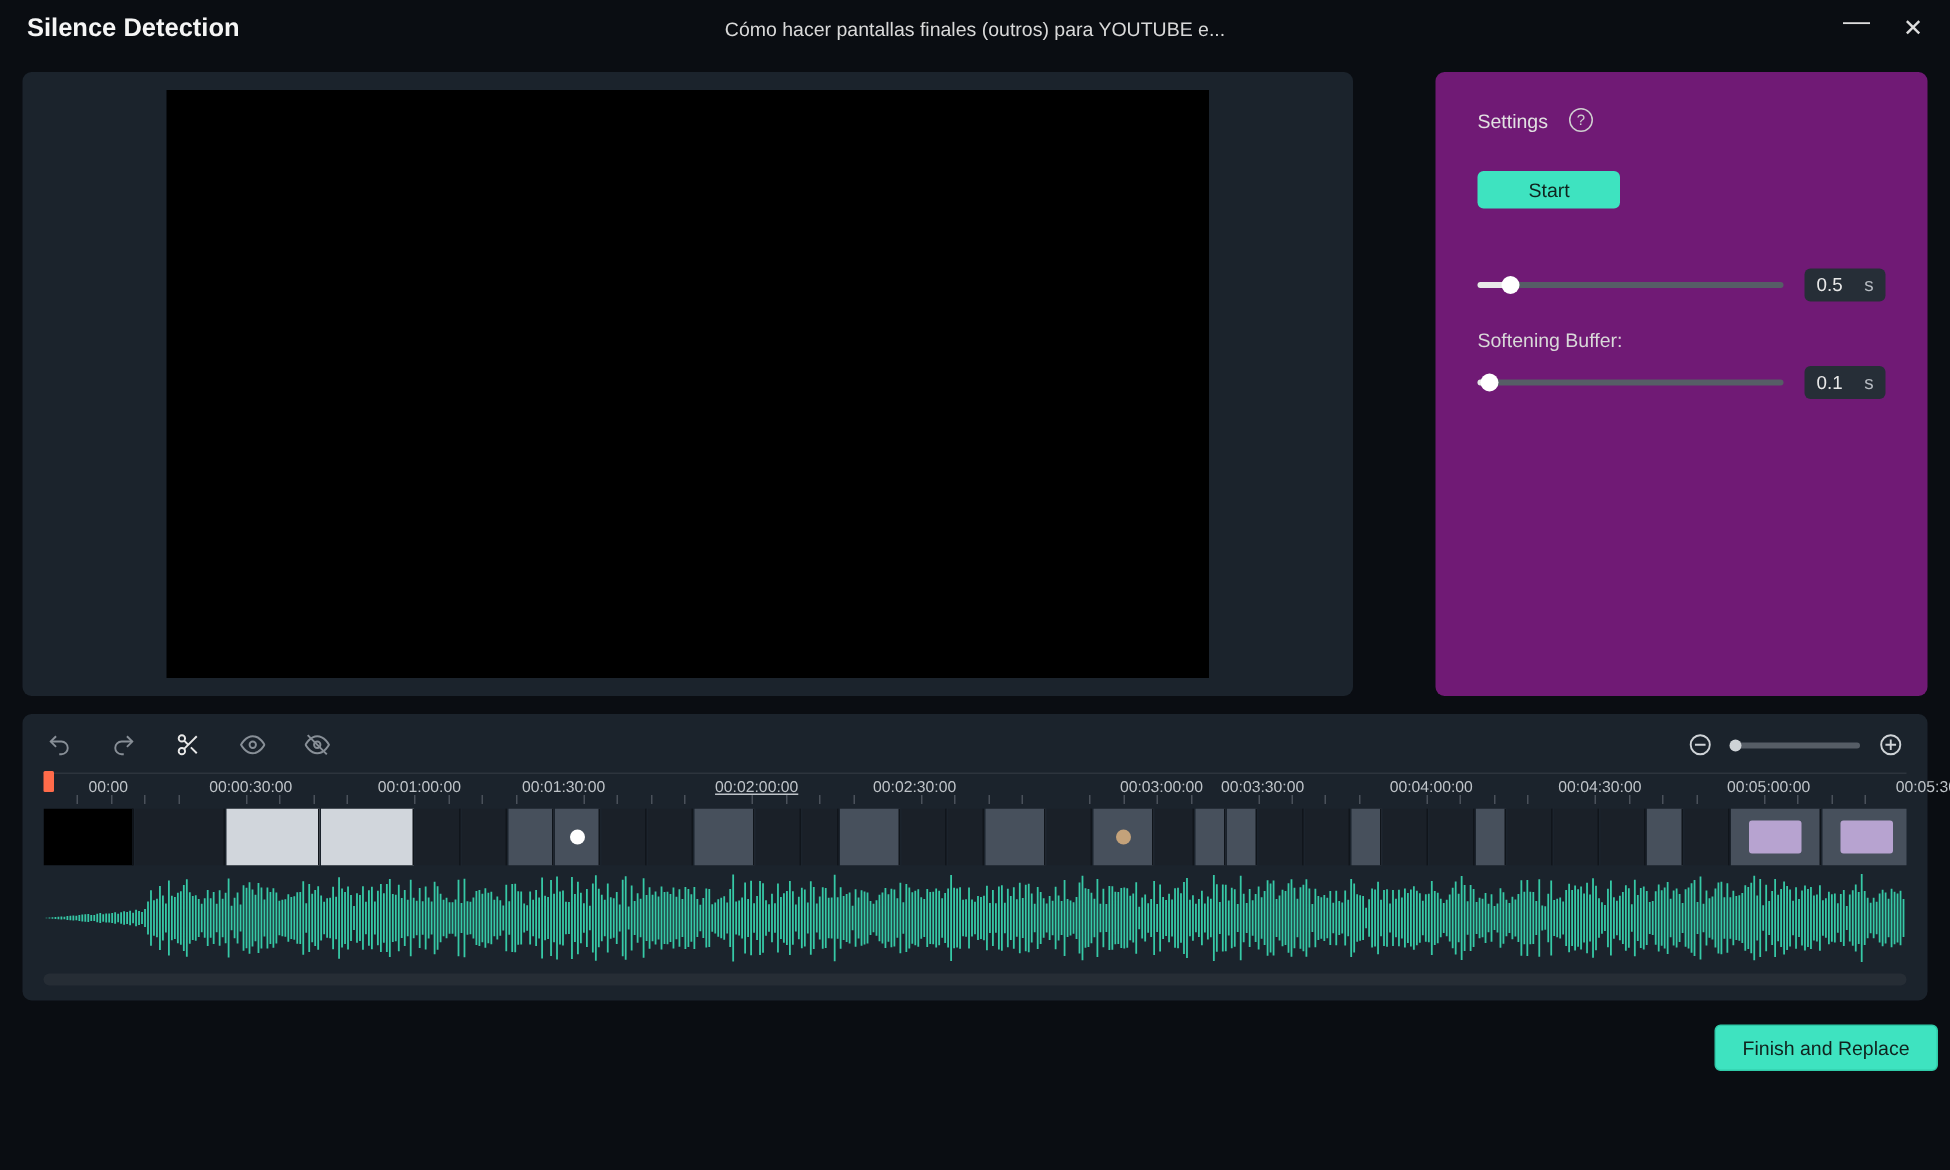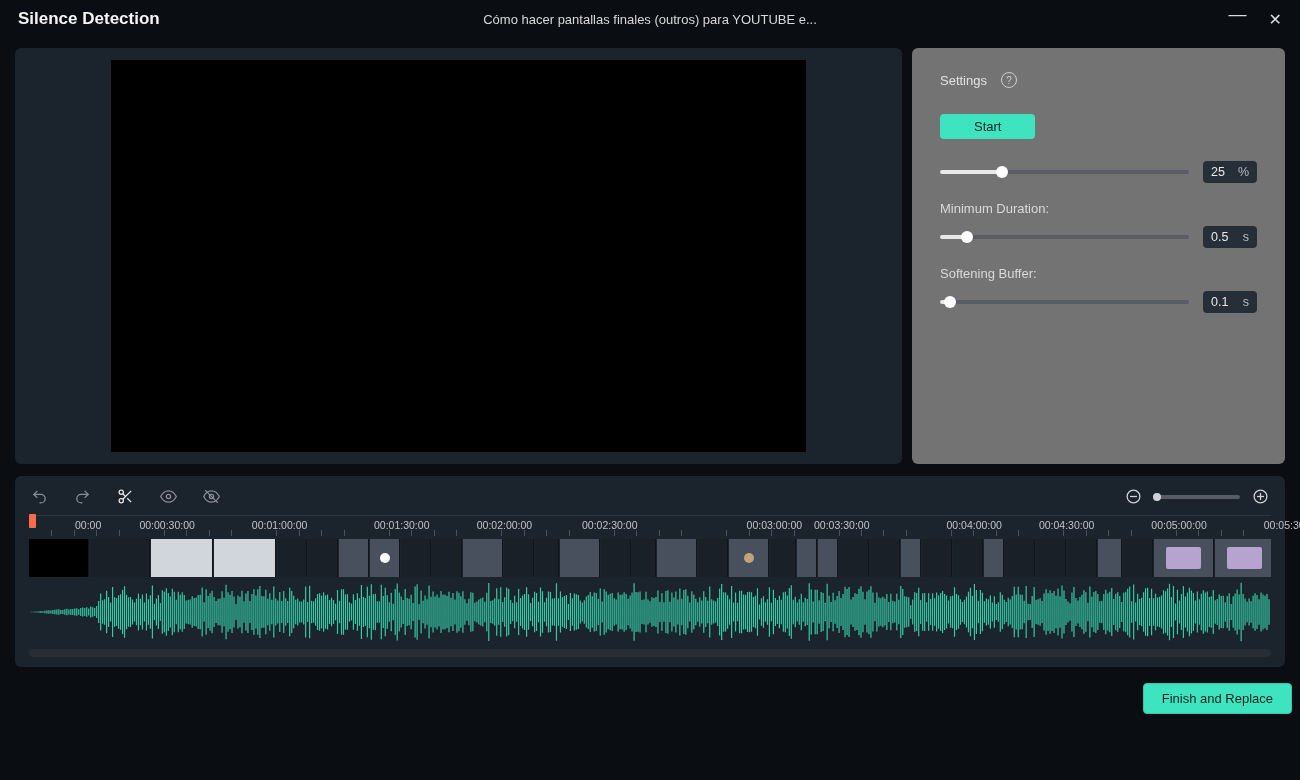--- a/index.html
+++ b/index.html
@@ -90,23 +90,24 @@
     position:absolute; left:0; top:50%;
     width:12px; height:12px;
     border-radius:50%;
     background:#e8e8e8;
     transform:translate(-50%,-50%);
   }
   .timecode { color:#d0d0d0; font-size:12.5px; white-space:nowrap; }
 
   .settings-pane {
     flex: 1;
-    background: #737373;
+    background: #701a75;
     border-radius: 6px;
     padding: 24px 28px;
+    margin-left: 45px;
   }
   .settings-head {
     display:flex;
     align-items:center;
     gap:14px;
     color:#e2e2e2;
     font-size:13px;
     margin-bottom: 26px;
   }
   .help-icon {
@@ -268,34 +269,23 @@
   </div>
 
   <div class="settings-pane">
     <div class="settings-head">
       <span>Settings</span>
       <span class="help-icon">?</span>
     </div>
     <button class="start-btn">Start</button>
 
     <div class="setting-group">
-      <div class="setting-row">
-        <div class="slider">
-          <div class="fill" style="width:25%"></div>
-            <div class="thumb" style="left:25%"></div>
-        </div>
-        <div class="valbox">
-          <span>25</span>
-          <span class="unit">%</span>
-        </div>
-      </div>
     </div>
 
     <div class="setting-group">
-      <div class="setting-label">Minimum Duration:</div>
       <div class="setting-row">
         <div class="slider">
           <div class="fill" style="width:11%"></div>
             <div class="thumb" style="left:11%"></div>
         </div>
         <div class="valbox">
           <span>0.5</span>
           <span class="unit">s</span>
         </div>
       </div>
@@ -354,61 +344,61 @@
       <svg viewBox="0 0 24 24" stroke="#cfd3d7" fill="none" stroke-width="1.8">
           <circle cx="12" cy="12" r="9"></circle>
           <line x1="7" y1="12" x2="17" y2="12"></line>
           <line x1="12" y1="7" x2="12" y2="17"></line>
         </svg>
     </div>
   </div>
 
   <div class="ruler" id="ruler">
     <div class="playhead"></div>
-  <div class="lbl" style="left: 16px; padding-left: 32px;">00:00</div>
+  <div class="lbl" style="left: 0px; padding-left: 32px;">00:00</div>
       <div class="tick-minor" style="left: 22.4865px;"></div>
       <div class="tick-minor" style="left: 44.973px;"></div>
       <div class="tick-minor" style="left: 67.4595px;"></div>
       <div class="tick-minor" style="left: 89.9459px;"></div>
       <div class="lbl" style="left: 112.432px;">00:00:30:00</div>
       <div class="tick-minor" style="left: 134.919px;"></div>
       <div class="tick-minor" style="left: 157.405px;"></div>
       <div class="tick-minor" style="left: 179.892px;"></div>
       <div class="tick-minor" style="left: 202.378px;"></div>
       <div class="lbl" style="left: 224.865px;">00:01:00:00</div>
       <div class="tick-minor" style="left: 247.351px;"></div>
       <div class="tick-minor" style="left: 269.838px;"></div>
       <div class="tick-minor" style="left: 292.324px;"></div>
       <div class="tick-minor" style="left: 314.811px;"></div>
-      <div class="lbl" style="left: 347px;">00:01:30:00</div>
+      <div class="lbl" style="left: 321px;">00:01:30:00</div>
       <div class="tick-minor" style="left: 359.784px;"></div>
       <div class="tick-minor" style="left: 382.27px;"></div>
       <div class="tick-minor" style="left: 404.757px;"></div>
       <div class="tick-minor" style="left: 427.243px;"></div>
-      <div class="lbl" style="left: 449.73px;">00:02:00:00</div>
+      <div class="lbl" style="left: 449.73px; text-decoration: underline;">00:02:00:00</div>
       <div class="tick-minor" style="left: 472.216px;"></div>
       <div class="tick-minor" style="left: 494.703px;"></div>
       <div class="tick-minor" style="left: 517.189px;"></div>
       <div class="tick-minor" style="left: 539.676px;"></div>
       <div class="lbl" style="left: 555px;">00:02:30:00</div>
       <div class="tick-minor" style="left: 584.649px;"></div>
       <div class="tick-minor" style="left: 607.135px;"></div>
       <div class="tick-minor" style="left: 629.622px;"></div>
       <div class="tick-minor" style="left: 652.108px;"></div>
       <div class="lbl" style="left: 674.595px; padding-left: 45px;">00:03:00:00</div>
       <div class="tick-minor" style="left: 697.081px;"></div>
       <div class="tick-minor" style="left: 719.568px;"></div>
       <div class="tick-minor" style="left: 742.054px;"></div>
       <div class="tick-minor" style="left: 764.541px;"></div>
       <div class="lbl" style="left: 787.027px;">00:03:30:00</div>
       <div class="tick-minor" style="left: 809.514px;"></div>
       <div class="tick-minor" style="left: 832px;"></div>
       <div class="tick-minor" style="left: 854.486px;"></div>
       <div class="tick-minor" style="left: 876.973px;"></div>
-      <div class="lbl" style="left: 899.459px; margin-left: 20px;">00:04:00:00</div>
+      <div class="lbl" style="left: 899.459px;">00:04:00:00</div>
       <div class="tick-minor" style="left: 921.946px;"></div>
       <div class="tick-minor" style="left: 944.432px;"></div>
       <div class="tick-minor" style="left: 966.919px;"></div>
       <div class="tick-minor" style="left: 989.405px;"></div>
       <div class="lbl" style="left: 1011.89px;">00:04:30:00</div>
       <div class="tick-minor" style="left: 1034.38px;"></div>
       <div class="tick-minor" style="left: 1056.86px;"></div>
       <div class="tick-minor" style="left: 1079.35px;"></div>
       <div class="tick-minor" style="left: 1101.84px;"></div>
       <div class="lbl" style="left: 1124.32px;">00:05:00:00</div>

